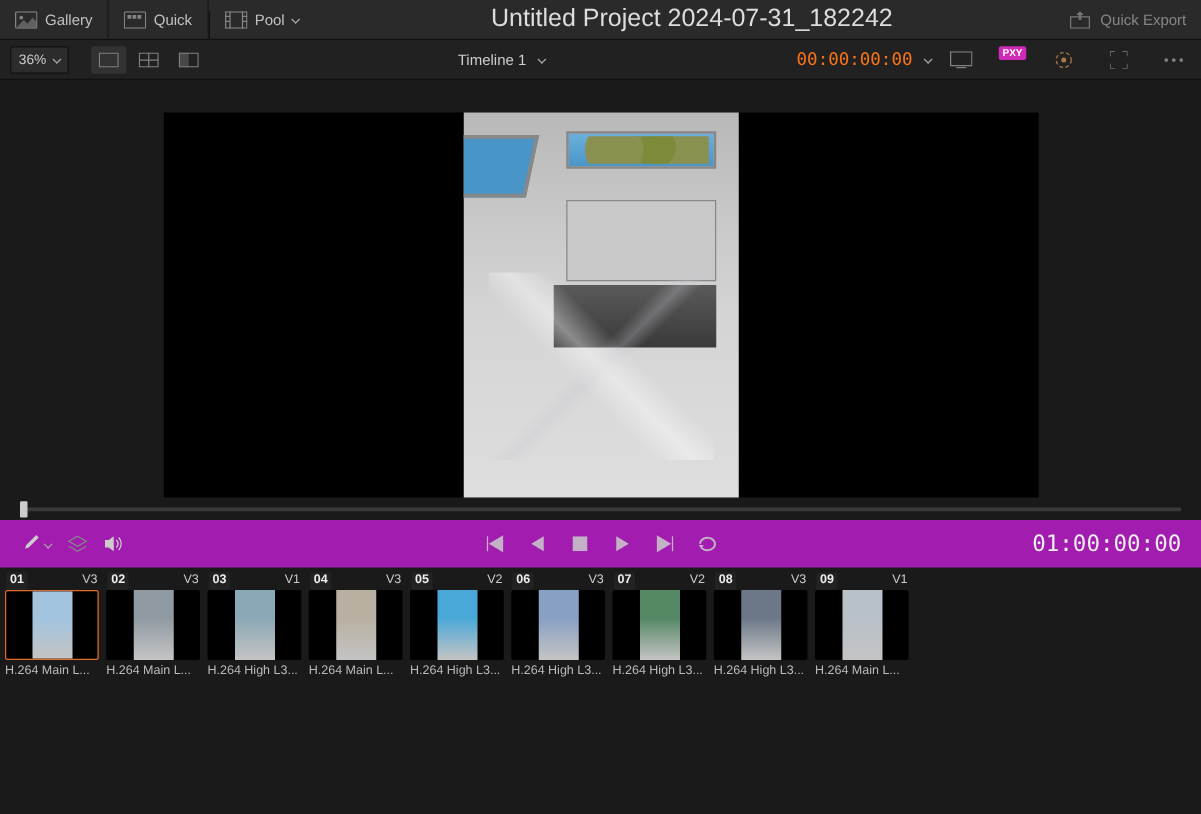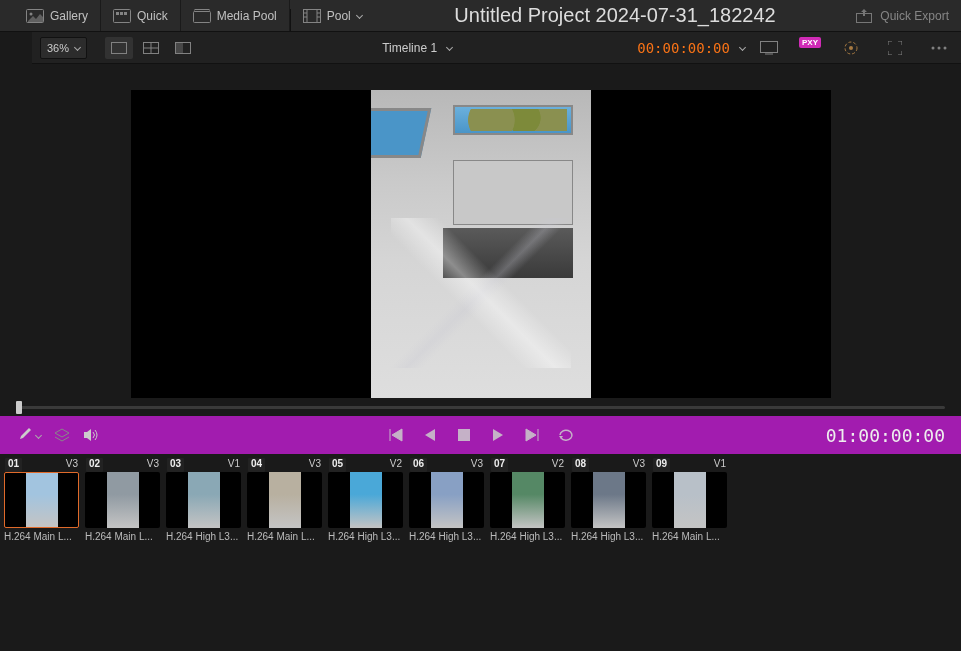--- a/index.html
+++ b/index.html
@@ -1,24 +1,24 @@
 <!DOCTYPE html>
 <html><head>
 <meta charset="utf-8">
 <style>
   * { margin:0; padding:0; box-sizing:border-box; font-family: Arial, Helvetica, sans-serif; }
   body { width:961px; height:651px; background:#1a1a1a; color:#c0c0c0; font-size:12px; overflow:hidden; position:relative; }
   .top-toolbar { height:32px; background:#2a2a2a; border-bottom:1px solid #111; display:flex; align-items:center; padding:0; }
-  .tb-left { display:flex; align-items:flex-end; height:100%;padding-left:14px; }
+  .tb-left { display:flex; align-items:flex-end; height:100%; }
   .tb-item { display:flex; align-items:center; gap:6px; padding:0 12px; height:100%; border-right:1px solid #1a1a1a; cursor:pointer; }
   .tb-item.no-border { border-right:none;}
   .tb-icon { width:18px; height:14px; opacity:.7; }
   .tb-center { flex:1; text-align:center; font-size:20px; color:#ddd; font-weight:500;}
   .tb-right { display:flex; align-items:center; padding-right:12px; gap:8px; opacity:.6;}
-  .second-bar { height:32px; background:#212121; border-bottom:1px solid #111; display:flex; align-items:center; padding:0 8px; gap:4px;margin-left:32px;}
+  .second-bar { height:32px; background:#212121; border-bottom:1px solid #111; display:flex; align-items:center; padding:0 8px; gap:4px;}
   .zoom-box { display:flex; align-items:center; gap:6px; padding:2px 6px; font-size:11px; color:#ccc; background:#2c2c2c; border:1px solid #111; height:22px; border-radius:2px;}
   .icon-btn { width:28px; height:22px; display:flex; align-items:center; justify-content:center; border-radius:2px; cursor:pointer; opacity:.7;}
   .icon-btn.active { background:#3a3a3a;}
   .sep { flex:1;}
   .timeline-label { display:flex; align-items:center; gap:10px; font-size:12px; color:#ccc;}
   .timecode { font-family: Consolas, monospace; font-size:14px; color:#f97316;}
   .proxy-badge { background:#d02bb6; color:#fff; font-size:8px; font-weight:bold; padding:1px 3px; border-radius:2px;}
   .right-icons { display:flex; gap:16px; align-items:flex-start;}
   .viewer { position:relative; height:390px; background:#1a1a1a; display:flex; flex-direction:column; }
   .viewer-main { flex:1; display:flex; justify-content:center; align-items:stretch; background:#1a1a1a; padding:26px 0 0 0;}
@@ -64,27 +64,20 @@
     </div>
     <div class="tb-item">
       <svg class="tb-icon" viewBox="0 0 18 14">
           <rect x="0.5" y="0.5" width="17" height="13" rx="1" fill="none" stroke="#aaa"></rect>
           <rect x="3" y="3" width="3" height="3" fill="#aaa"></rect>
           <rect x="7" y="3" width="3" height="3" fill="#aaa"></rect>
           <rect x="11" y="3" width="3" height="3" fill="#aaa"></rect>
         </svg>
       <span>Quick</span>
     </div>
-    <div class="tb-item">
-      <svg class="tb-icon" viewBox="0 0 18 14">
-          <rect x="0.5" y="2.5" width="17" height="11" rx="1" fill="none" stroke="#aaa"></rect>
-          <rect x="2" y="0.5" width="14" height="2" fill="none" stroke="#aaa"></rect>
-        </svg>
-      <span>Media Pool</span>
-    </div>
     <div style="width:1px;height:22px;background:#111;"></div>
     <div class="tb-item no-border">
       <svg class="tb-icon" viewBox="0 0 18 14">
           <rect x="0.5" y="0.5" width="17" height="13" fill="none" stroke="#aaa"></rect>
           <line x1="4" y1="0" x2="4" y2="14" stroke="#aaa"></line>
           <line x1="14" y1="0" x2="14" y2="14" stroke="#aaa"></line>
           <line x1="0" y1="4" x2="4" y2="4" stroke="#aaa"></line>
           <line x1="0" y1="8" x2="4" y2="8" stroke="#aaa"></line>
           <line x1="14" y1="4" x2="18" y2="4" stroke="#aaa"></line>
           <line x1="14" y1="8" x2="18" y2="8" stroke="#aaa"></line>

